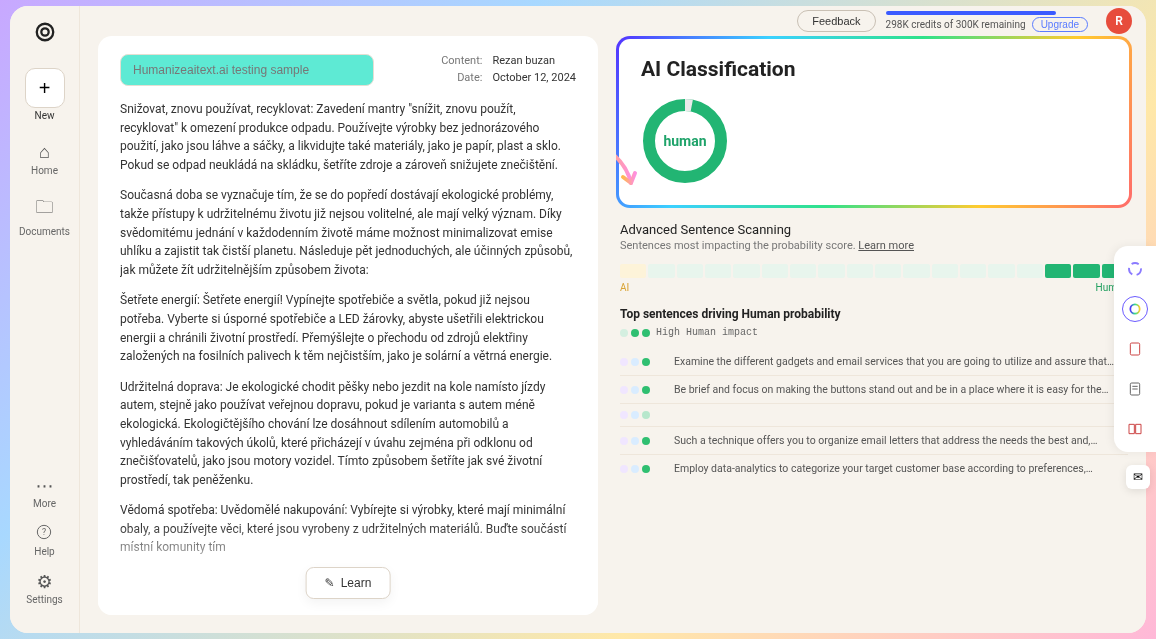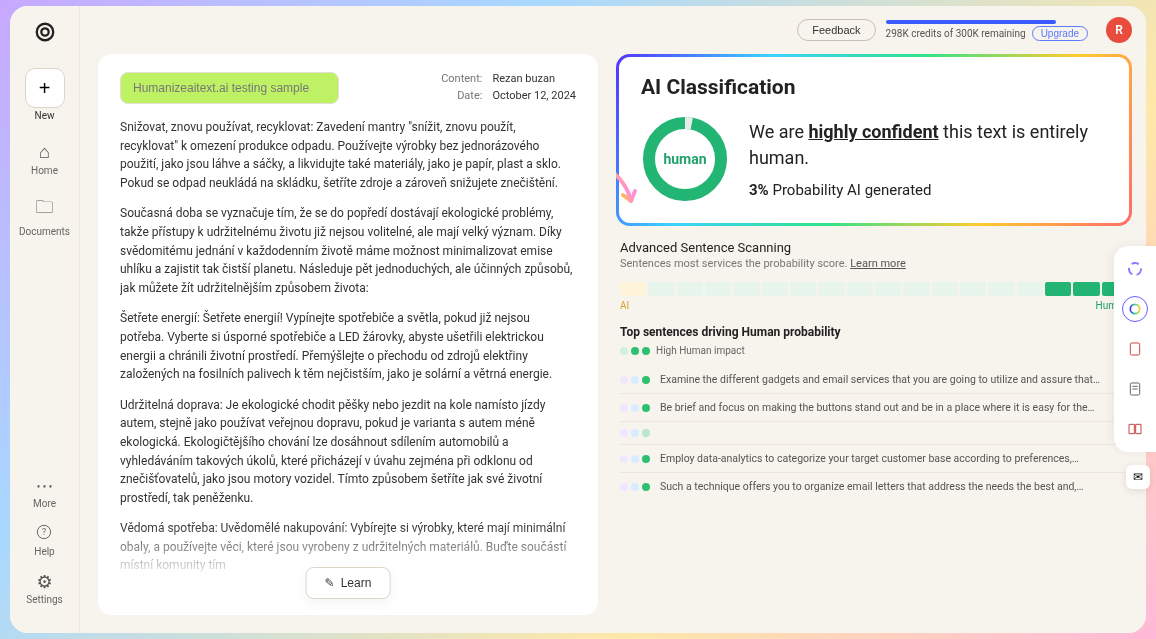--- a/index.html
+++ b/index.html
@@ -61,21 +61,21 @@
 
   
   .main {
     flex: 1;
     display: flex;
     flex-direction: column;
     background: #f7f3ed;
   }
   
   .topbar {
-    height: 48px;
+    height: 30px;
     display: flex;
     align-items: center;
     justify-content: flex-end;
     padding: 0 14px;
     gap: 10px;
   }
   .feedback-btn {
     border: 1px solid #c9c0b4;
     border-radius: 16px;
     padding: 4px 14px;
@@ -126,22 +126,22 @@
     align-items: flex-start;
     justify-content: space-between;
     margin-bottom: 14px;
   }
   .title-input {
     border: 1px solid #e5ded2;
     border-radius: 8px;
     padding: 8px 12px;
     font-size: 12px;
     color: #777;
-    width: 219px;
-    background: #bef264;
+    width: 254px;
+    background: #5eead4;
   }
   .meta { font-size: 11px; color: #777; display: grid; grid-template-columns: auto auto; column-gap: 10px; row-gap: 4px; }
   .meta .mlabel { text-align: right; color: #777; }
   .meta .mval { color: #333; }
   .doc-body {
     flex: 1;
     overflow: hidden;
     font-size: 12px;
     line-height: 1.55;
     color: #333;
@@ -228,29 +228,29 @@
   .spectrum .seg.ai { background: #fdf3d9; }
   .spectrum .seg.strong { background: #22b573; }
   .spectrum-labels {
     display: flex; justify-content: space-between;
     font-size: 10px; margin-bottom: 14px;
   }
   .spectrum-labels .ai-l { color: #d9a333; }
   .spectrum-labels .hm-l { color: #22a060; }
 
   .top-sent-title { font-size: 12px; font-weight: 700; color: #222; margin-bottom: 6px; }
-  .impact-row { display: flex; align-items: center; gap: 6px; font-size: 10px; color: #666; margin-bottom: 10px; }
+  .impact-row { display: flex; align-items: center; gap: 6px; font-size: 10px; color: #666; margin-bottom: 10px; font-family: Liberation Mono, monospace; }
   .dots { display: flex; gap: 3px; }
   .dot { width: 8px; height: 8px; border-radius: 50%; }
   .dot.filled { background: #2fbf71; }
   .dot.faded { background: #d4efe0; }
 
   .sent-list { display: flex; flex-direction: column; }
   .sent-row {
-    display: flex; align-items: center; 
+    display: flex; align-items: center; gap: 14px;
     font-size: 10.5px; color: #555;
     padding: 7px 0;
     border-bottom: 1px solid #eee6db;
   }
   .sent-row:last-child { border-bottom: none; }
   .probdots { display: flex; gap: 3px; width: 40px; }
   .probdots .pd { width: 8px; height: 8px; border-radius: 50%; }
   .pd.p1 { background: #f0e6ff; }
   .pd.p2 { background: #d9ecff; }
   .pd.p3 { background: #2fbf71; }
@@ -393,35 +393,27 @@
           </div>
           <div class="class-title">AI Classification</div>
           <div class="class-body">
             <div class="donut">
               <svg viewBox="0 0 44 44">
                 <circle cx="22" cy="22" r="18" fill="none" stroke="#22b573" stroke-width="6"></circle>
                 <circle cx="22" cy="22" r="18" fill="none" stroke="#eaeaea" stroke-width="6" stroke-dasharray="3.4 109.6" stroke-dashoffset="0" transform="rotate(-90 22 22)"></circle>
               </svg>
               <div class="donut-label">human</div>
             </div>
-            <div class="class-text">
-              <div class="conf-line">
-                <span>We are </span><span class="underline">highly confident</span><span> this text is entirely human.</span>
-              </div>
-              <div class="prob-line">
-                <span class="pct">3%</span><span> Probability AI generated</span>
-              </div>
-            </div>
           </div>
         </div>
 
         <div class="advanced-section">
           <div class="adv-title">Advanced Sentence Scanning</div>
           <div class="adv-sub">
-            <span>Sentences most services the probability score. </span><a href="#">Learn more</a>
+            <span>Sentences most impacting the probability score. </span><a href="#">Learn more</a>
           </div>
           <div class="spectrum">
             <div class="seg ai"></div>
               <div class="seg"></div>
               <div class="seg"></div>
               <div class="seg"></div>
               <div class="seg"></div>
               <div class="seg"></div>
               <div class="seg"></div>
               <div class="seg"></div>
@@ -474,29 +466,29 @@
                   <span class="pd p2"></span>
                   <span class="pd p3 fade"></span>
                 </div>
             </div>
             <div class="sent-row">
               <div class="probdots">
                   <span class="pd p1"></span>
                   <span class="pd p2"></span>
                   <span class="pd p3"></span>
                 </div>
-              <div class="sent-text">Employ data-analytics to categorize your target customer base according to preferences,…</div>
+              <div class="sent-text">Such a technique offers you to organize email letters that address the needs the best and,…</div>
             </div>
             <div class="sent-row">
               <div class="probdots">
                   <span class="pd p1"></span>
                   <span class="pd p2"></span>
                   <span class="pd p3"></span>
                 </div>
-              <div class="sent-text">Such a technique offers you to organize email letters that address the needs the best and,…</div>
+              <div class="sent-text">Employ data-analytics to categorize your target customer base according to preferences,…</div>
             </div>
           </div>
         </div>
       </div>
     </div>
   </div>
 </div>
 
 <div class="right-rail">
   <div class="rail-icon">

